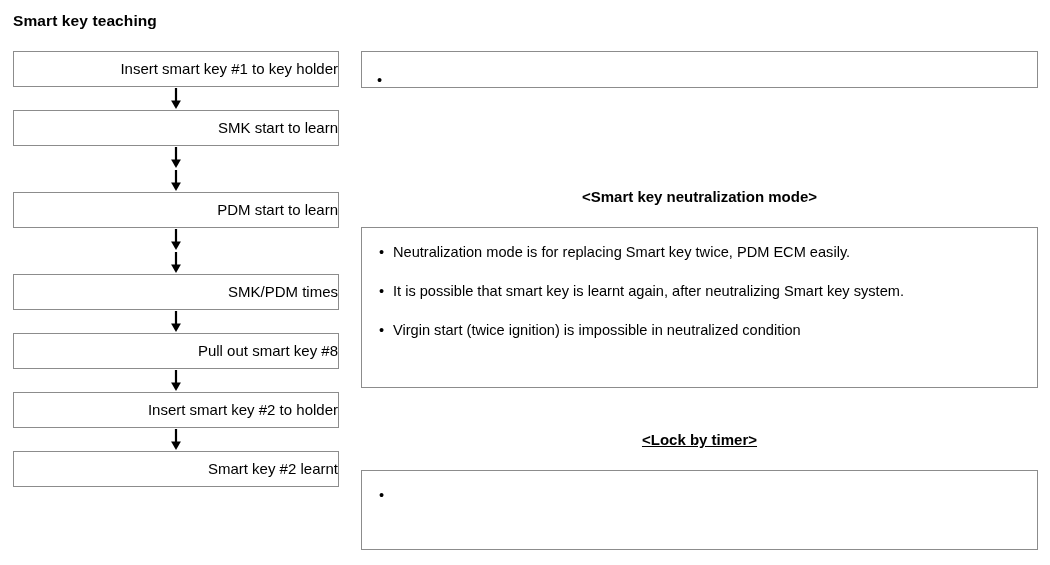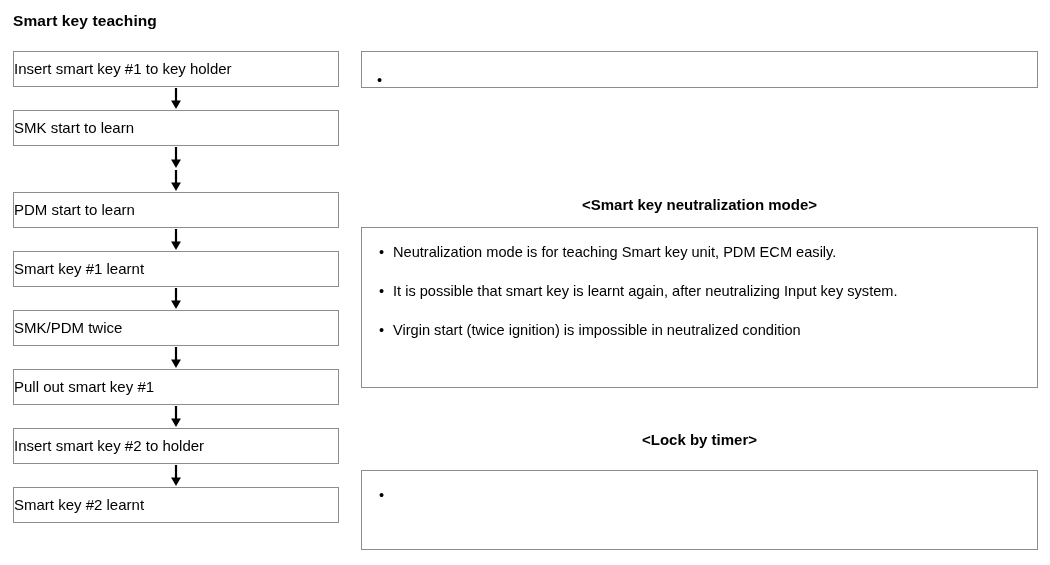--- a/index.html
+++ b/index.html
@@ -45,21 +45,21 @@
 
   .flow-node {
     position: relative;
     box-sizing: border-box;
     width: 326px;
     height: 36px;
     border: 1.5px solid #8c8c8c;
     background: #ffffff;
     display: flex;
     align-items: center;
-    justify-content: flex-start;
+    justify-content: flex-end;
     font-size: 15px;
     line-height: 18px;
     white-space: nowrap;
   }
 
   .flow-arrow {
     width: 326px;
     height: 23px;
     position: relative;
   }
@@ -87,22 +87,22 @@
 
   .panel-heading {
     position: absolute;
     left: 361px;
     width: 677px;
     text-align: center;
     font-size: 15px;
     font-weight: bold;
     white-space: nowrap;
   }
-  .heading-neutralization { top: 196px; }
-  .heading-locktimer      { top: 431px; }
+  .heading-neutralization { top: 188px; }
+  .heading-locktimer      { top: 431px; text-decoration: underline; }
 
   .bullet-list {
     margin: 0;
     padding: 0;
     list-style: none;
   }
   .bullet-item {
     position: relative;
     padding-left: 15px;
     font-size: 14.6px;
@@ -154,40 +154,37 @@
       </div>
       <div class="flow-node">
         <span>PDM start to learn</span>
       </div>
       <div class="flow-arrow">
         <svg width="15" height="23" viewBox="0 0 15 23" aria-hidden="true">
           <line x1="7.5" y1="1" x2="7.5" y2="15" stroke="#000" stroke-width="2.2"></line>
           <polygon points="7.5,22 2.6,13.5 12.4,13.5" fill="#000"></polygon>
         </svg>
       </div>
-      <div class="flow-node">
-        <span>Smart key #1 learnt</span>
-      </div>
-      <div class="flow-arrow">
-        <svg width="15" height="23" viewBox="0 0 15 23" aria-hidden="true">
-          <line x1="7.5" y1="1" x2="7.5" y2="15" stroke="#000" stroke-width="2.2"></line>
-          <polygon points="7.5,22 2.6,13.5 12.4,13.5" fill="#000"></polygon>
-        </svg>
-      </div>
-      <div class="flow-node">
-        <span>SMK/PDM twice</span>
-      </div>
-      <div class="flow-arrow">
-        <svg width="15" height="23" viewBox="0 0 15 23" aria-hidden="true">
-          <line x1="7.5" y1="1" x2="7.5" y2="15" stroke="#000" stroke-width="2.2"></line>
-          <polygon points="7.5,22 2.6,13.5 12.4,13.5" fill="#000"></polygon>
-        </svg>
-      </div>
-      <div class="flow-node">
-        <span>Pull out smart key #1</span>
+      <div class="flow-arrow">
+        <svg width="15" height="23" viewBox="0 0 15 23" aria-hidden="true">
+          <line x1="7.5" y1="1" x2="7.5" y2="15" stroke="#000" stroke-width="2.2"></line>
+          <polygon points="7.5,22 2.6,13.5 12.4,13.5" fill="#000"></polygon>
+        </svg>
+      </div>
+      <div class="flow-node">
+        <span>SMK/PDM times</span>
+      </div>
+      <div class="flow-arrow">
+        <svg width="15" height="23" viewBox="0 0 15 23" aria-hidden="true">
+          <line x1="7.5" y1="1" x2="7.5" y2="15" stroke="#000" stroke-width="2.2"></line>
+          <polygon points="7.5,22 2.6,13.5 12.4,13.5" fill="#000"></polygon>
+        </svg>
+      </div>
+      <div class="flow-node">
+        <span>Pull out smart key #8</span>
       </div>
       <div class="flow-arrow">
         <svg width="15" height="23" viewBox="0 0 15 23" aria-hidden="true">
           <line x1="7.5" y1="1" x2="7.5" y2="15" stroke="#000" stroke-width="2.2"></line>
           <polygon points="7.5,22 2.6,13.5 12.4,13.5" fill="#000"></polygon>
         </svg>
       </div>
       <div class="flow-node">
         <span>Insert smart key #2 to holder</span>
       </div>
@@ -205,22 +202,22 @@
   <div class="note-panel panel-1">
     <ul class="bullet-list" id="panel-0-list">
         <li class="bullet-item"><span class="dot">•</span></li>
       </ul>
   </div>
 
   <div class="panel-heading heading-neutralization">&lt;Smart key neutralization mode&gt;</div>
 
   <div class="note-panel panel-2">
     <ul class="bullet-list" id="panel-1-list">
-        <li class="bullet-item"><span class="dot">•</span><span>Neutralization mode is for teaching Smart key unit, PDM ECM easily.</span></li>
-        <li class="bullet-item"><span class="dot">•</span><span>It is possible that smart key is learnt again, after neutralizing Input key system.</span></li>
+        <li class="bullet-item"><span class="dot">•</span><span>Neutralization mode is for replacing Smart key twice, PDM ECM easily.</span></li>
+        <li class="bullet-item"><span class="dot">•</span><span>It is possible that smart key is learnt again, after neutralizing Smart key system.</span></li>
         <li class="bullet-item"><span class="dot">•</span><span>Virgin start (twice ignition) is impossible in neutralized condition</span></li>
       </ul>
   </div>
 
   <div class="panel-heading heading-locktimer">&lt;Lock by timer&gt;</div>
 
   <div class="note-panel panel-3">
     <ul class="bullet-list" id="panel-2-list">
         <li class="bullet-item"><span class="dot">•</span></li>
       </ul>

